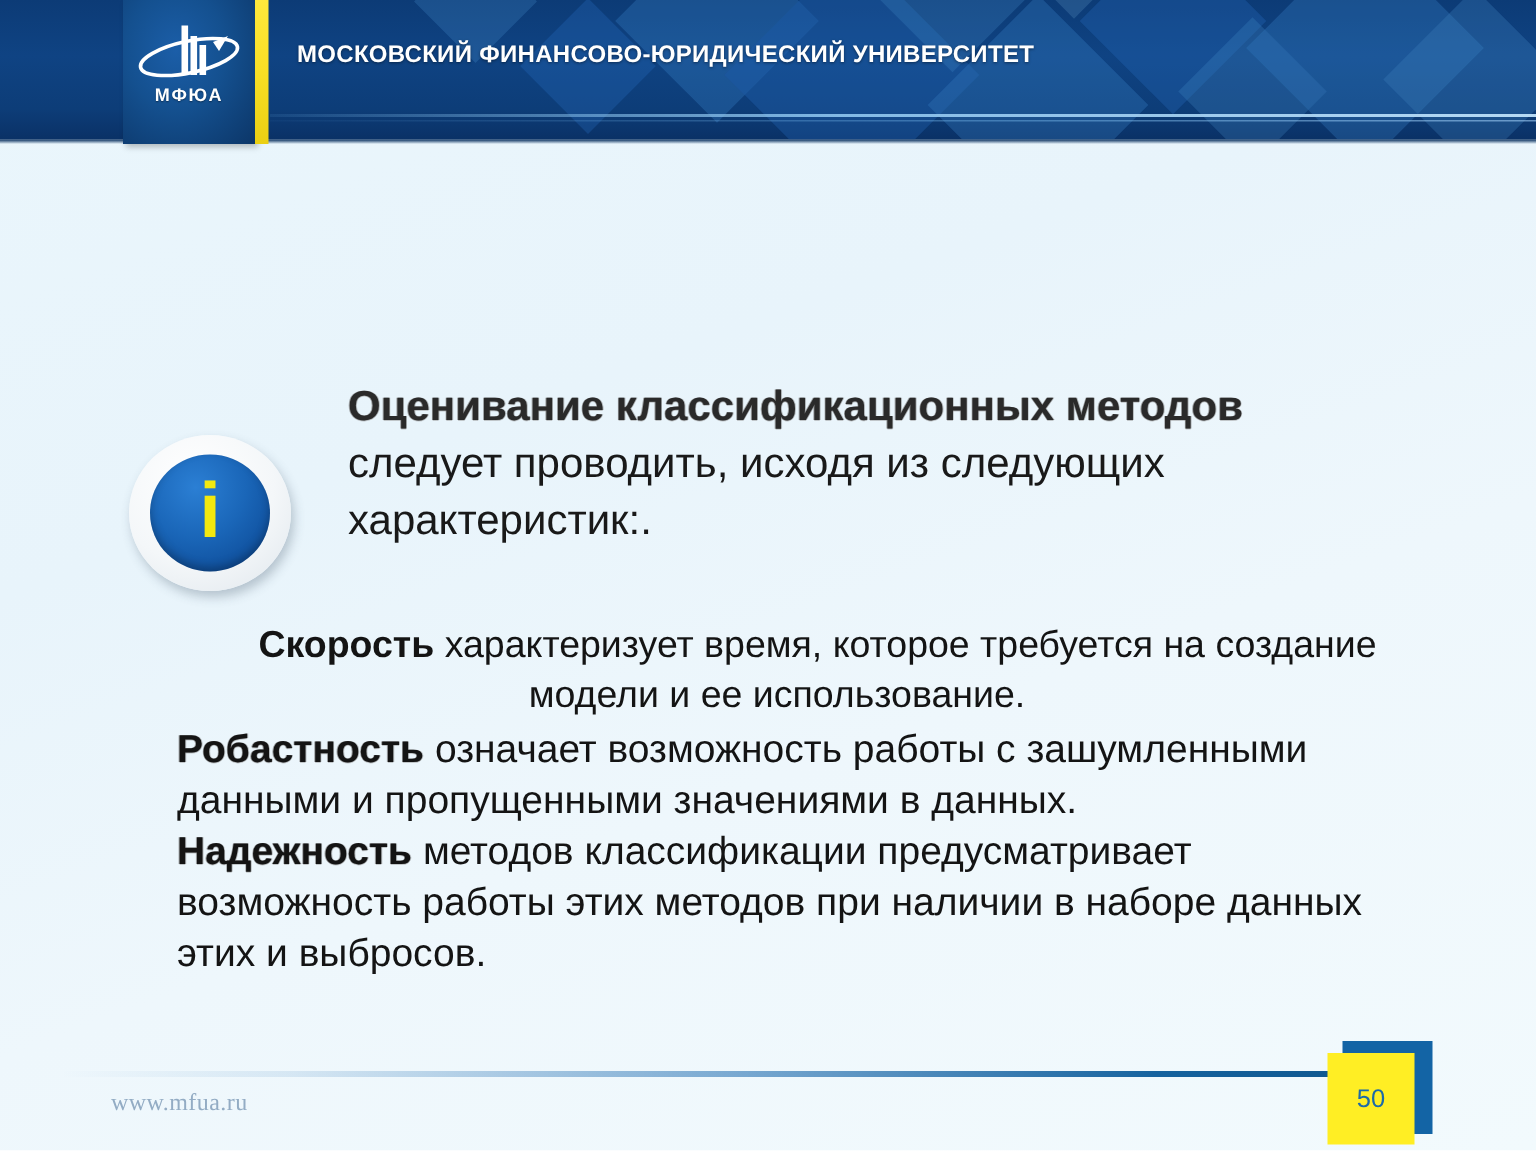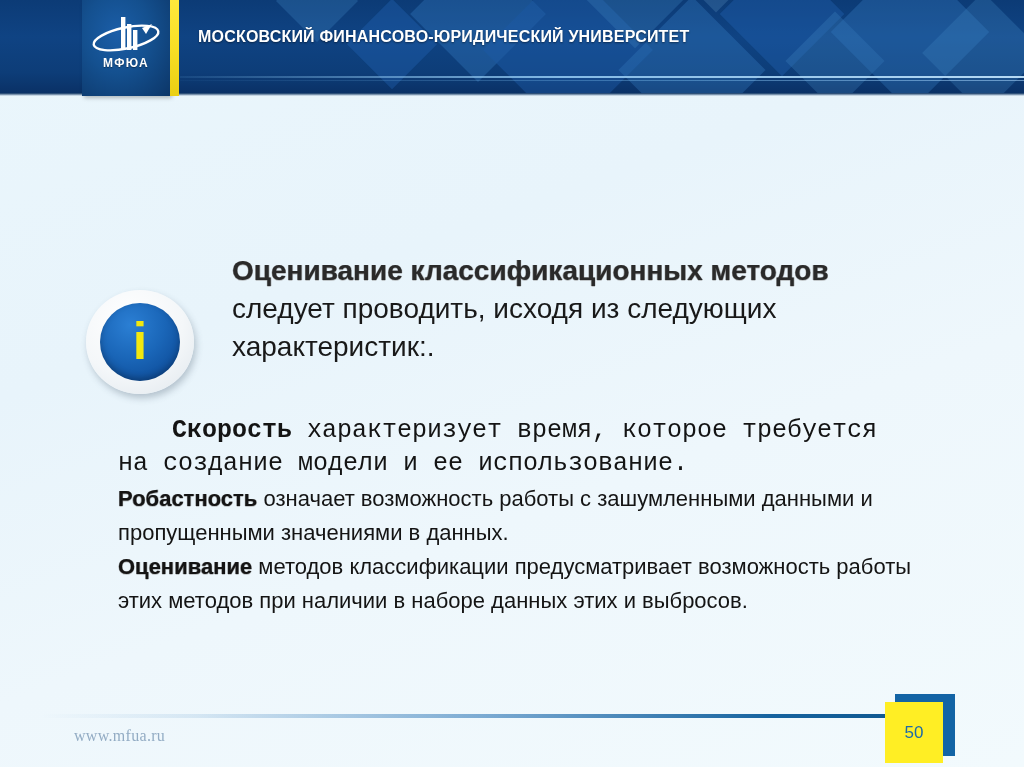--- a/index.html
+++ b/index.html
@@ -209,32 +209,33 @@
 
   
   .body-block {
     position: absolute;
     left: 118px;
     top: 414px;
     width: 800px;
     color: #141414;
   }
   .p-serif {
-    font-family: Liberation Mono, monospace;
+    font-family: Liberation Sans, sans-serif;
     font-size: 25px;
     line-height: 33px;
     text-indent: 54px;
     margin: 0 0 2px 0;
+    text-align: center;
   }
   .p-serif b {
     font-weight: bold;
   }
   .p-sans {
     font-family: "Liberation Sans", sans-serif;
-    font-size: 22px;
+    font-size: 26px;
     line-height: 34px;
     margin: 0;
   }
   .term {
     font-weight: bold;
     text-shadow:
       -0.6px 0 0 rgba(110,110,110,0.6),
        0.6px 0 0 rgba(110,110,110,0.4),
        0 0.7px 0 rgba(140,140,140,0.45);
   }
@@ -342,21 +343,21 @@
     <p class="p-serif">
       <b class="term-serif">Скорость</b><span> характеризует время, которое требуется на создание модели и ее использование.</span>
     </p>
 
     <p class="p-sans">
       <span class="term">Робастность</span><span>  означает возможность работы с зашумленными данными и пропущенными значениями в данных.</span>
     </p>
 
 
     <p class="p-sans">
-      <span class="term">Оценивание</span><span> методов классификации предусматривает возможность работы этих методов при наличии в наборе данных этих и выбросов.</span>
+      <span class="term">Надежность</span><span> методов классификации предусматривает возможность работы этих методов при наличии в наборе данных этих и выбросов.</span>
     </p>
 
   </div>
 
   <div class="footer-rule"></div>
   <div class="footer-url">www.mfua.ru</div>
   <div class="page-box-shadow"></div>
   <div class="page-box"></div>
   <div class="page-num">50</div>
 

